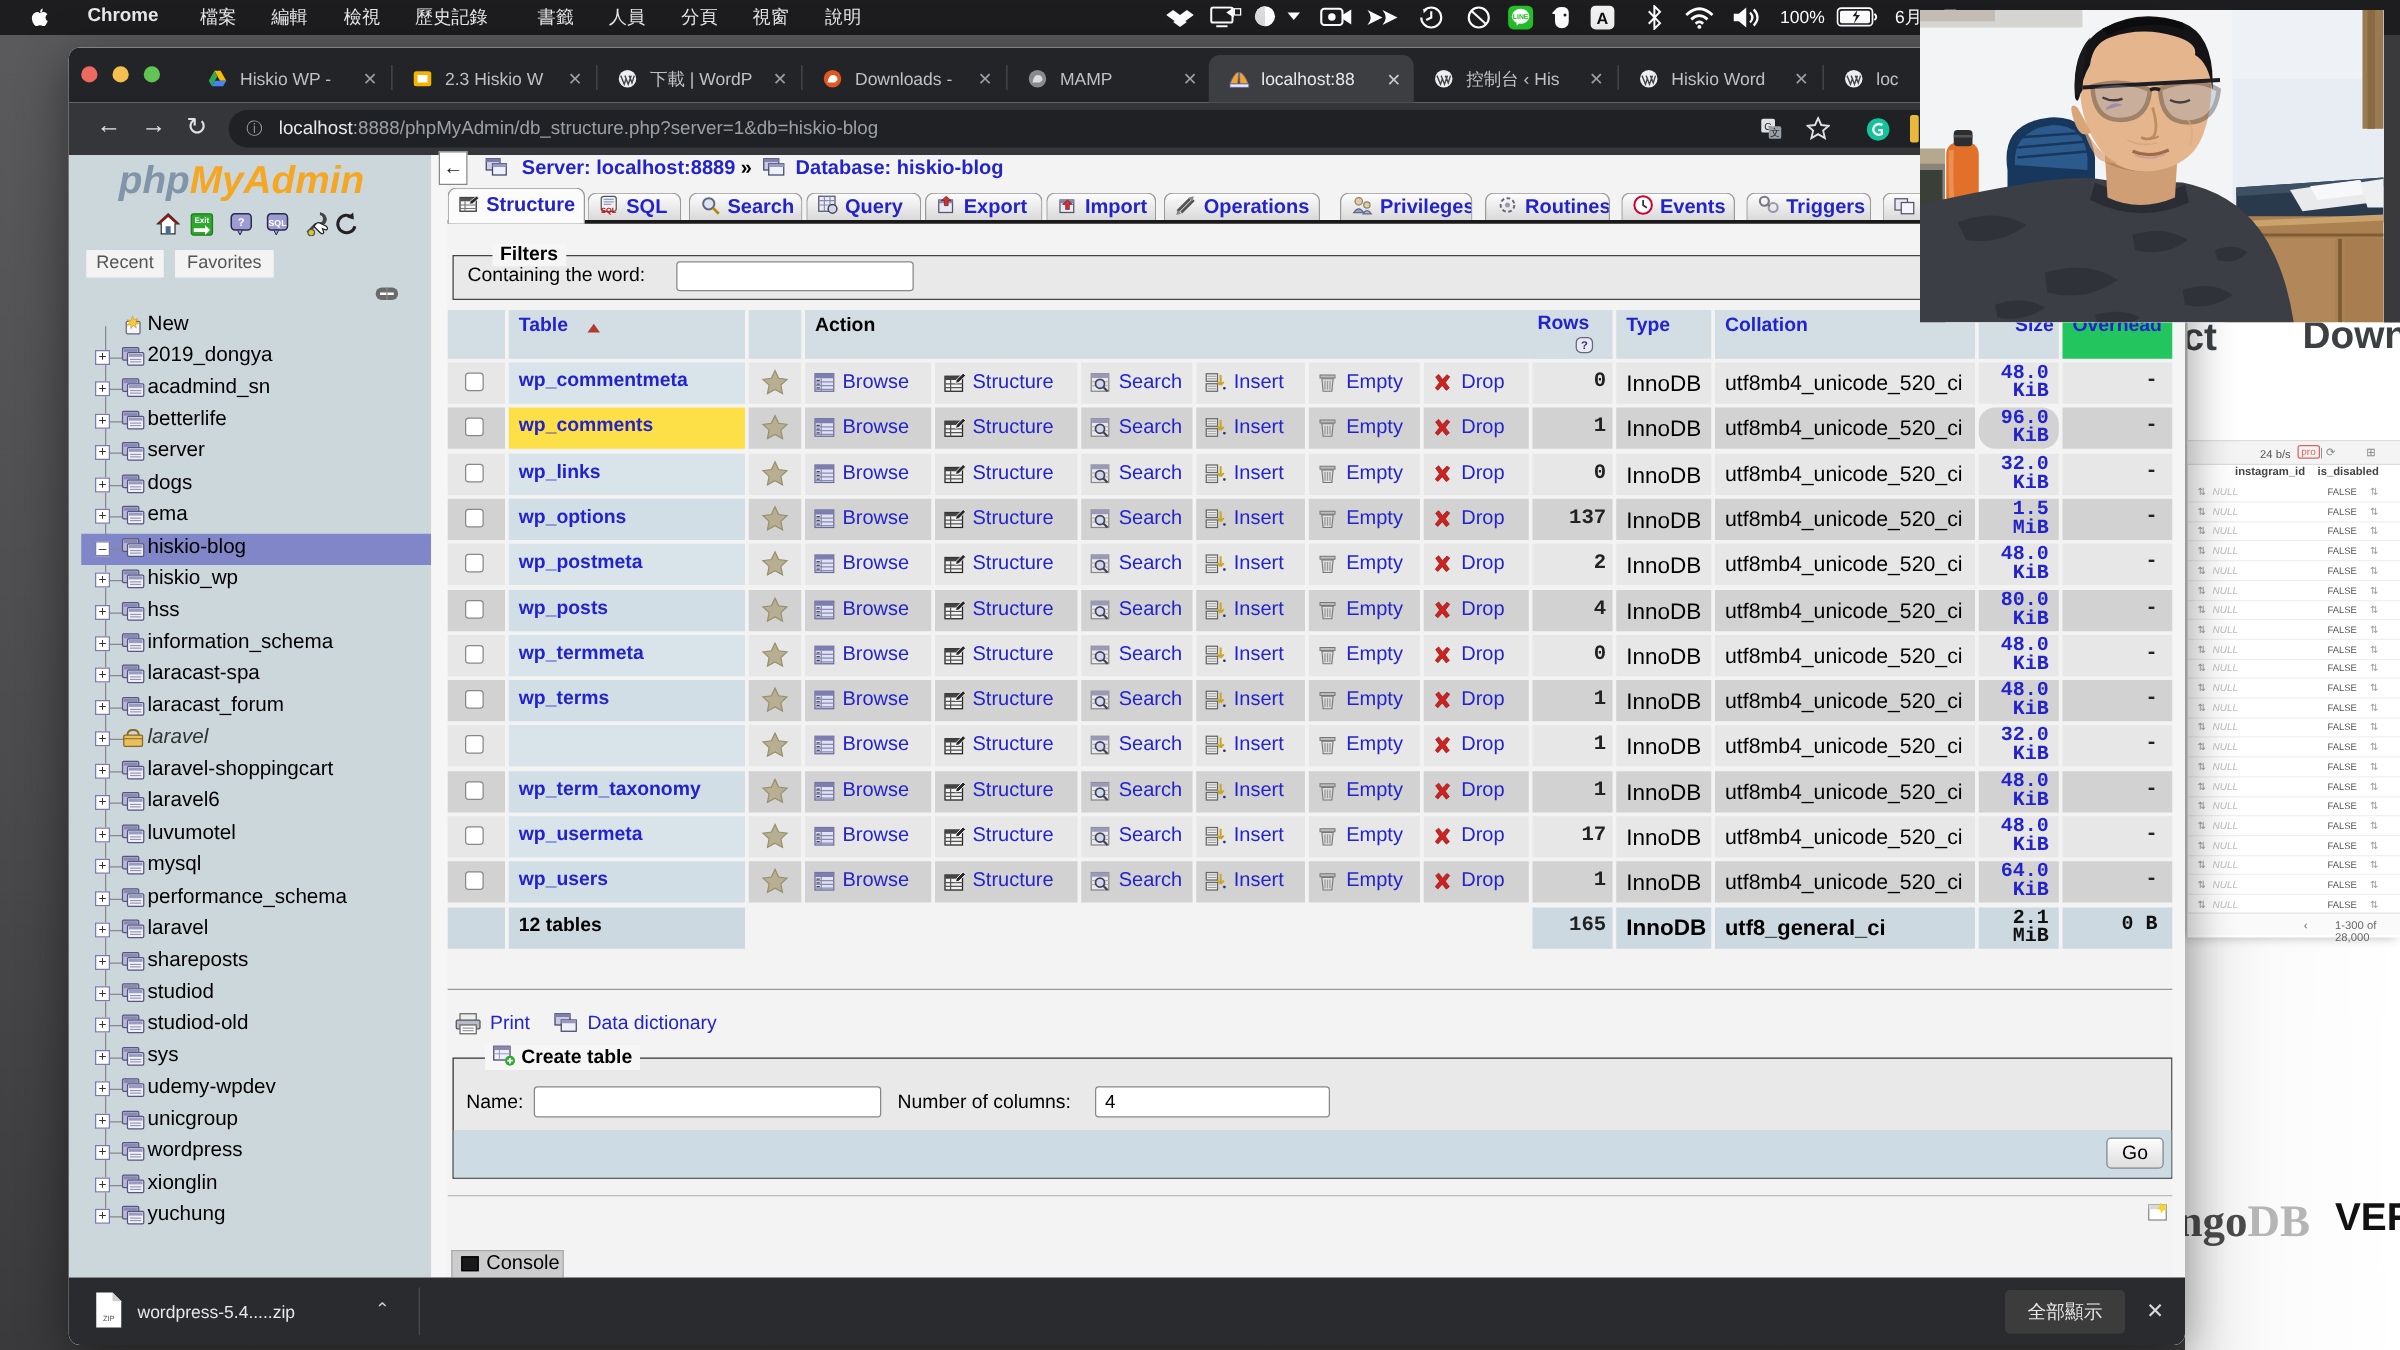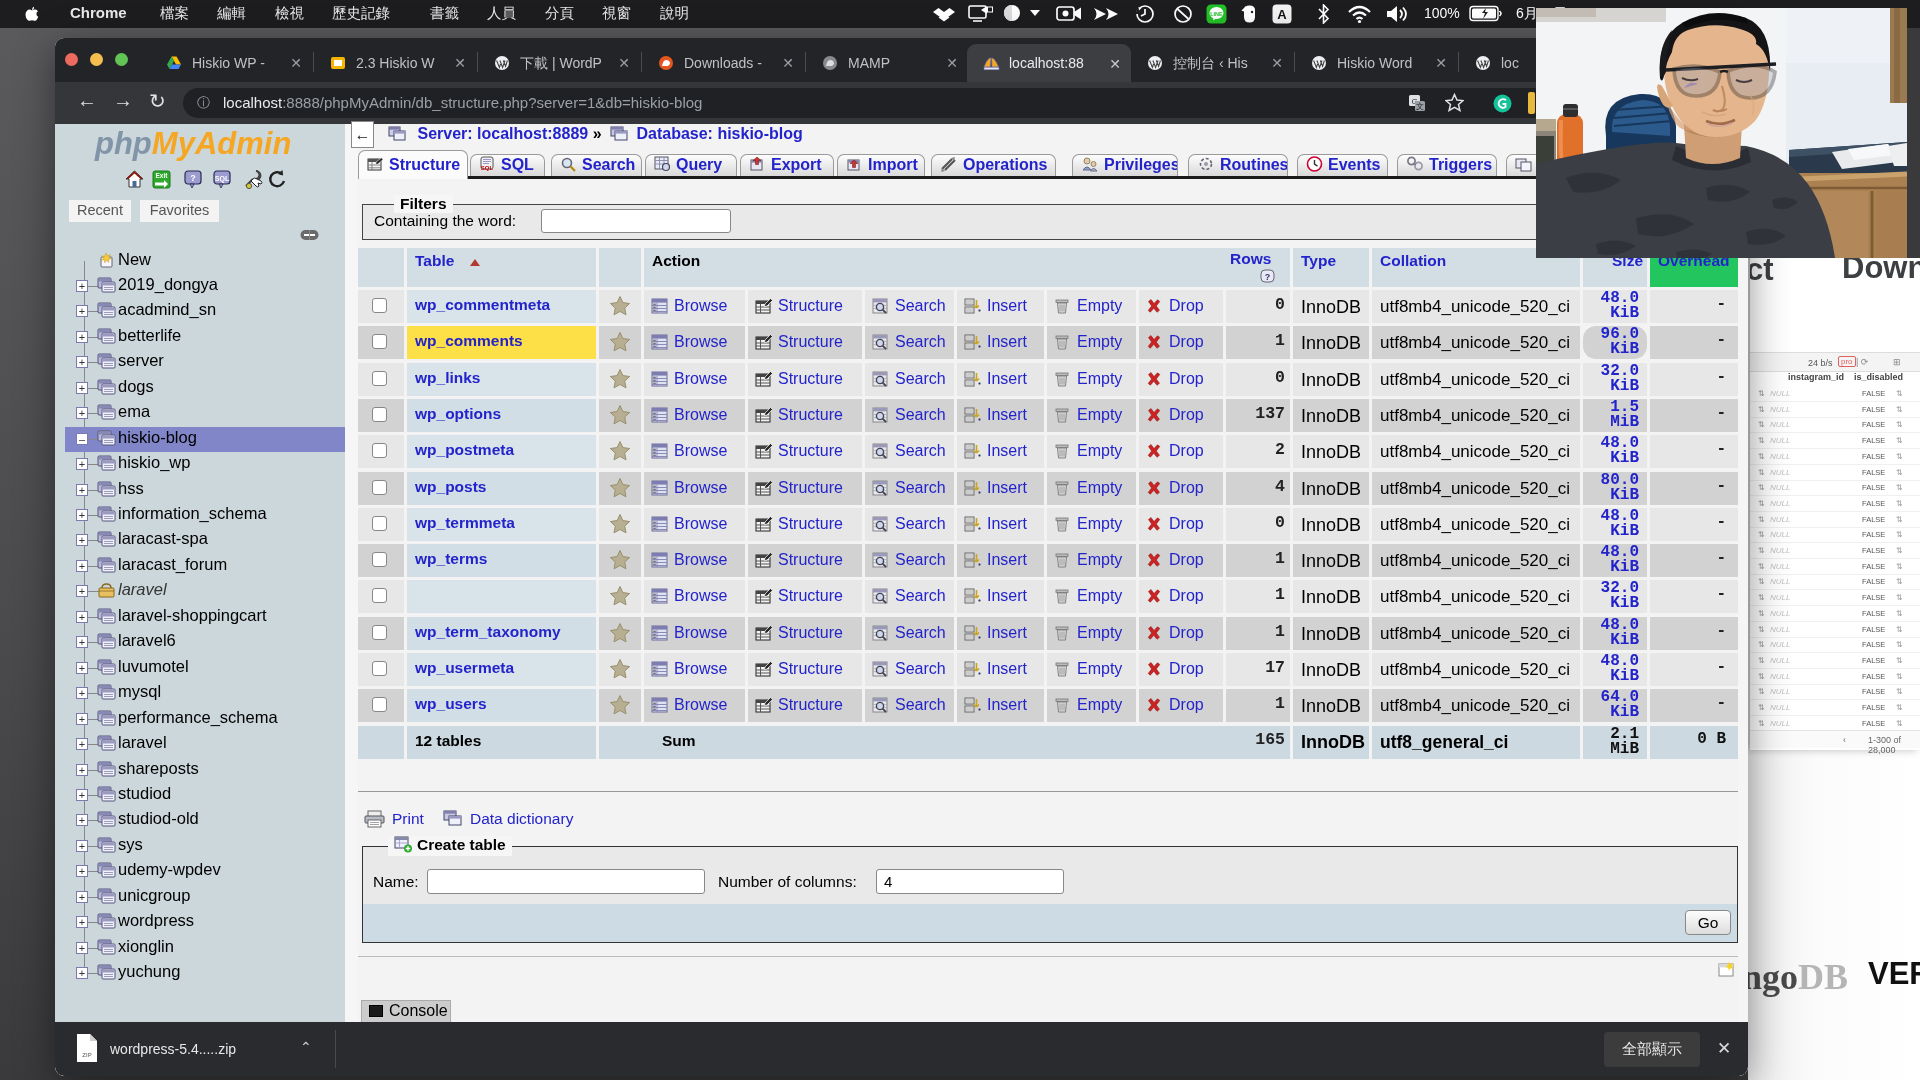--- a/index.html
+++ b/index.html
@@ -1830,23 +1830,20 @@
       <div class="cell" style="left:1225px;top:565px;width:64px;height:33px;background:#d2d2d2;">
         <span class="mono blue b" style="position:absolute;right:8px;top:1px;font-size:16px;text-align:right;line-height:15px;">64.0<br>KiB</span>
       </div>
       <div class="cell" style="left:1292px;top:565px;width:88px;height:33px;background:#d2d2d2;">
         <span class="mono" style="position:absolute;right:12px;top:5px;font-size:16px;font-weight:bold;color:#222;">-</span>
       </div>
       <div class="cell" style="left:0px;top:602px;width:46px;height:33px;background:#ccd9e1;"></div>
       <div class="cell" style="left:49px;top:602px;width:189px;height:33px;background:#ccd9e1;">
         <span class="b" style="position:absolute;left:8px;top:6px;font-size:15.5px;">12 tables</span>
       </div>
-      <div class="cell" style="left:241px;top:602px;width:654px;height:33px;background:#ccd9e1;">
-        <span class="b" style="position:absolute;left:63px;top:6px;font-size:15.5px;">Sum</span>
-      </div>
       <div class="cell" style="left:868px;top:602px;width:64px;height:33px;background:#ccd9e1;">
         <span class="mono b" style="position:absolute;right:5px;top:4px;font-size:16.5px;color:#222;">165</span>
       </div>
       <div class="cell" style="left:935px;top:602px;width:76px;height:33px;background:#ccd9e1;">
         <span class="b" style="position:absolute;left:8px;top:6px;font-size:18px;">InnoDB</span>
       </div>
       <div class="cell" style="left:1014px;top:602px;width:208px;height:33px;background:#ccd9e1;">
         <span class="b" style="position:absolute;left:8px;top:6px;font-size:17.5px;">utf8_general_ci</span>
       </div>
       <div class="cell" style="left:1225px;top:602px;width:64px;height:33px;background:#ccd9e1;">

